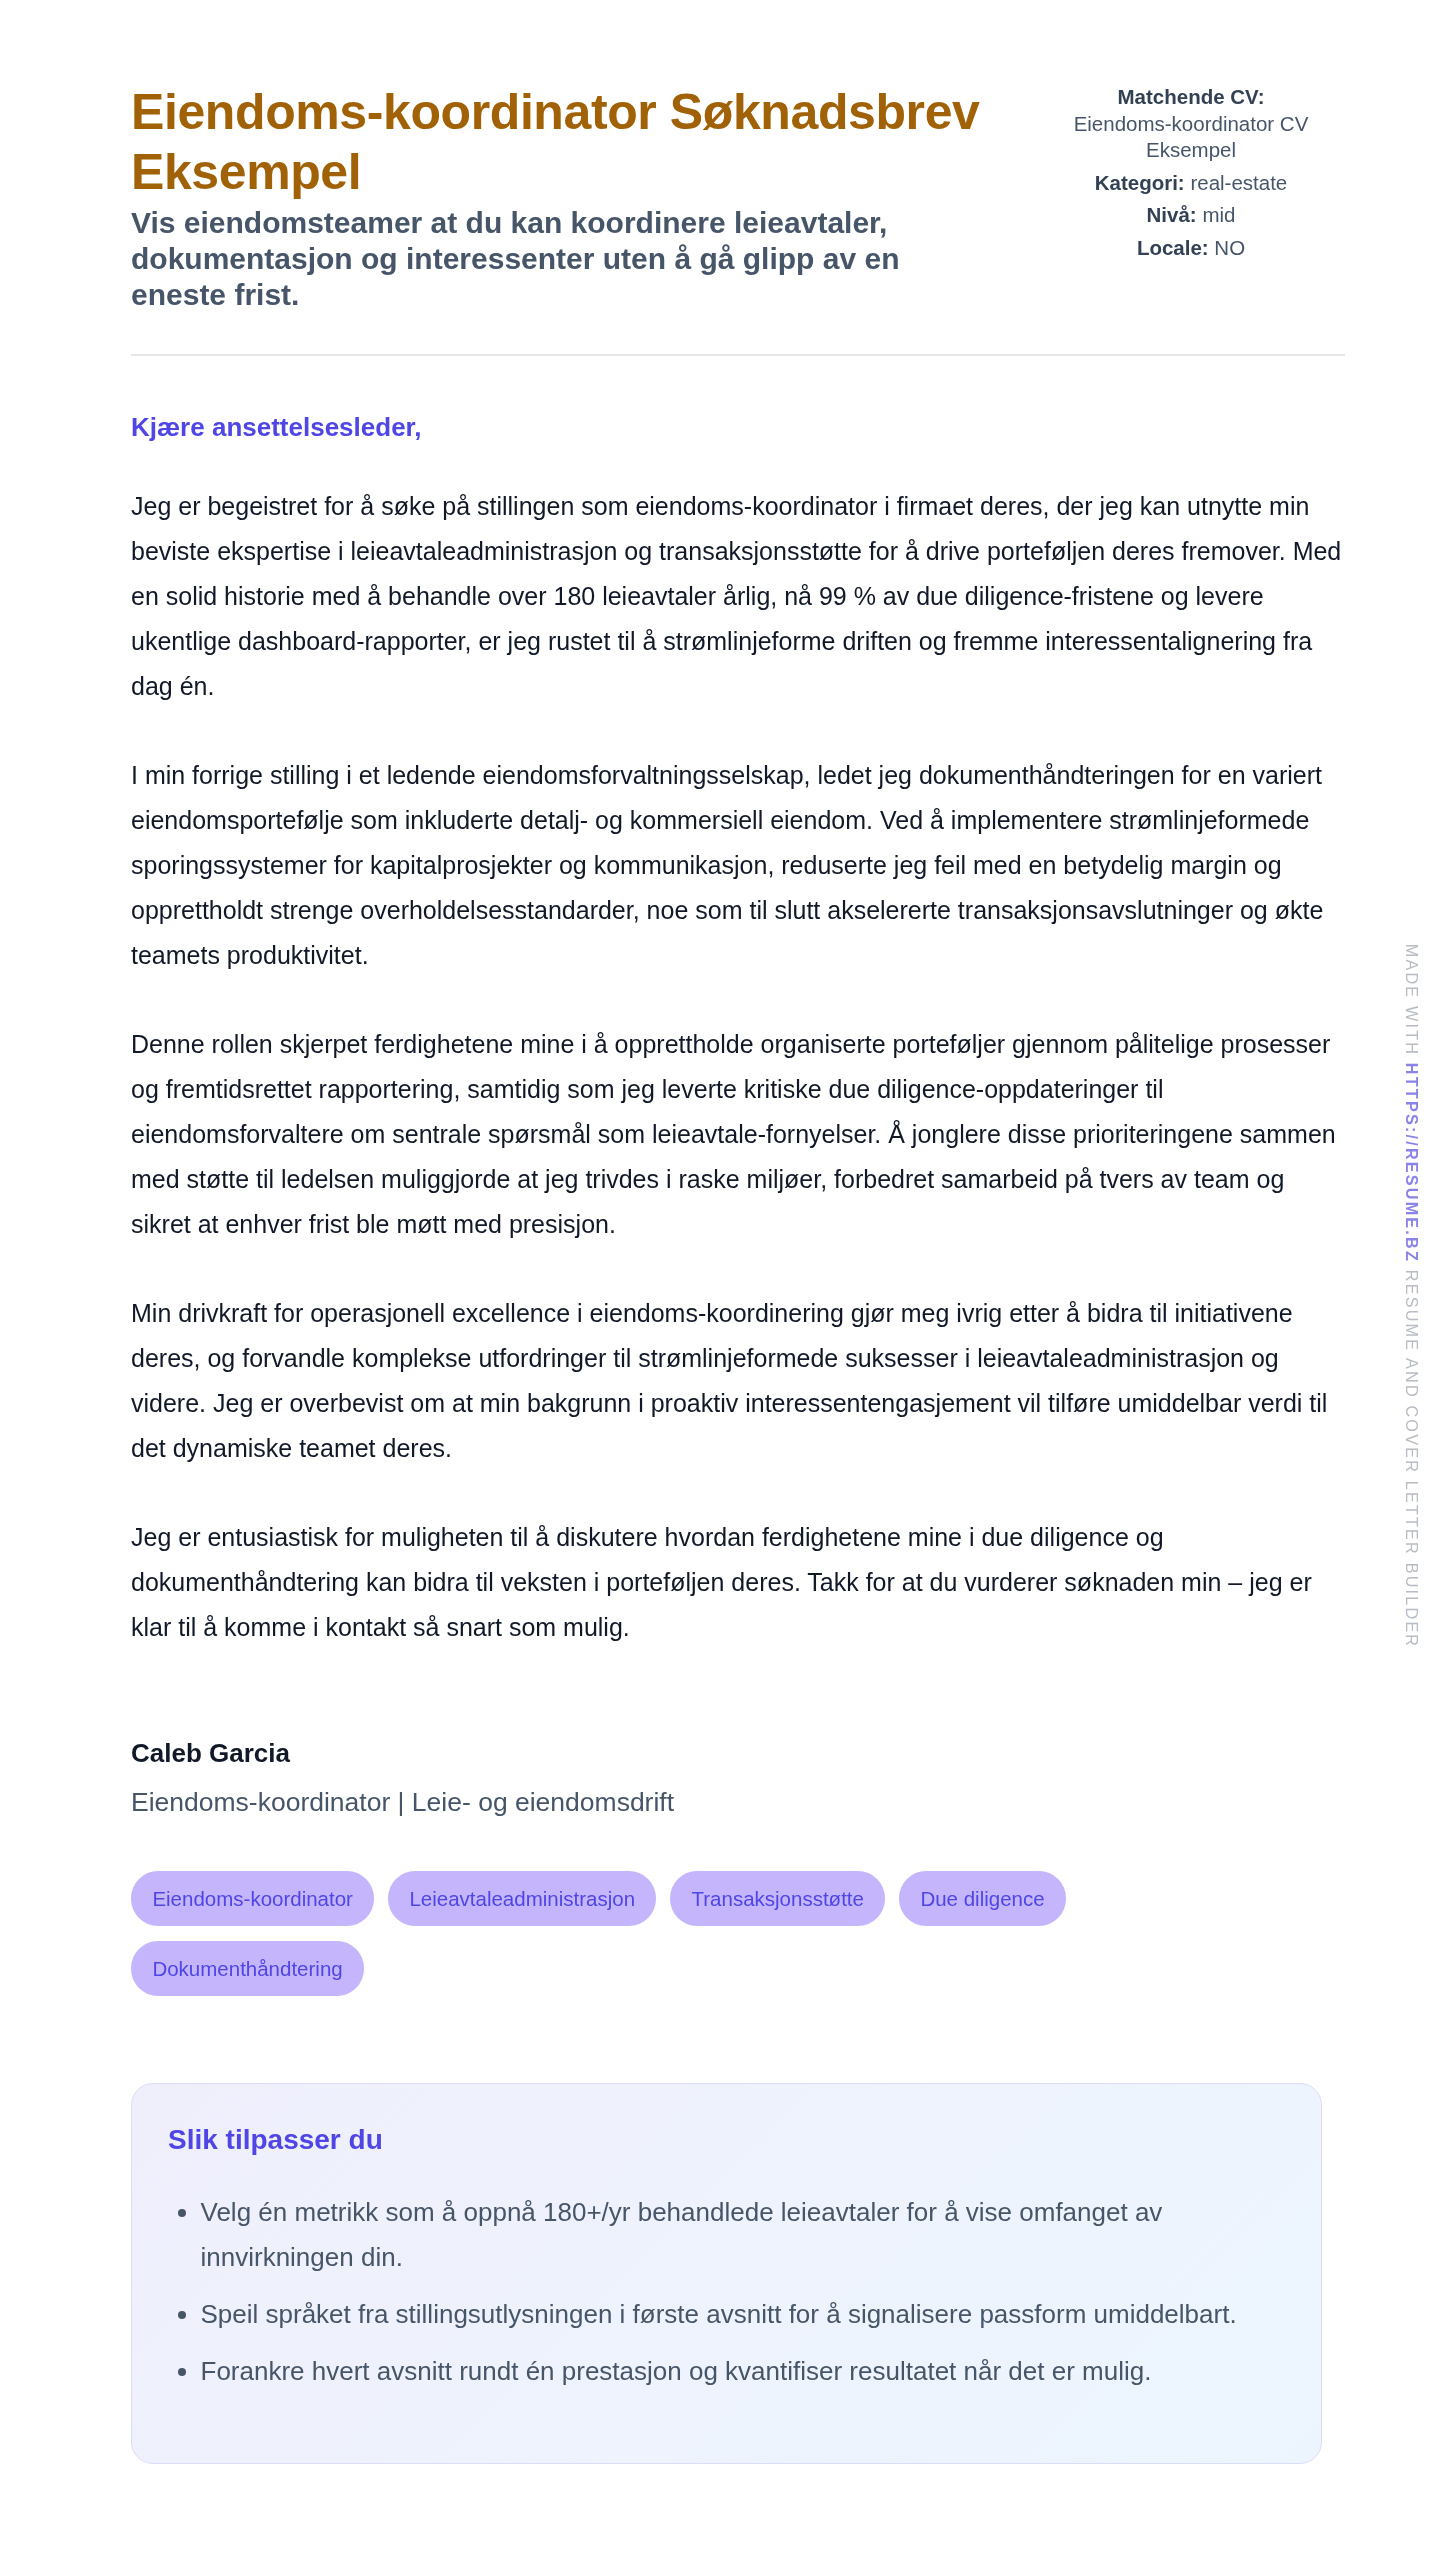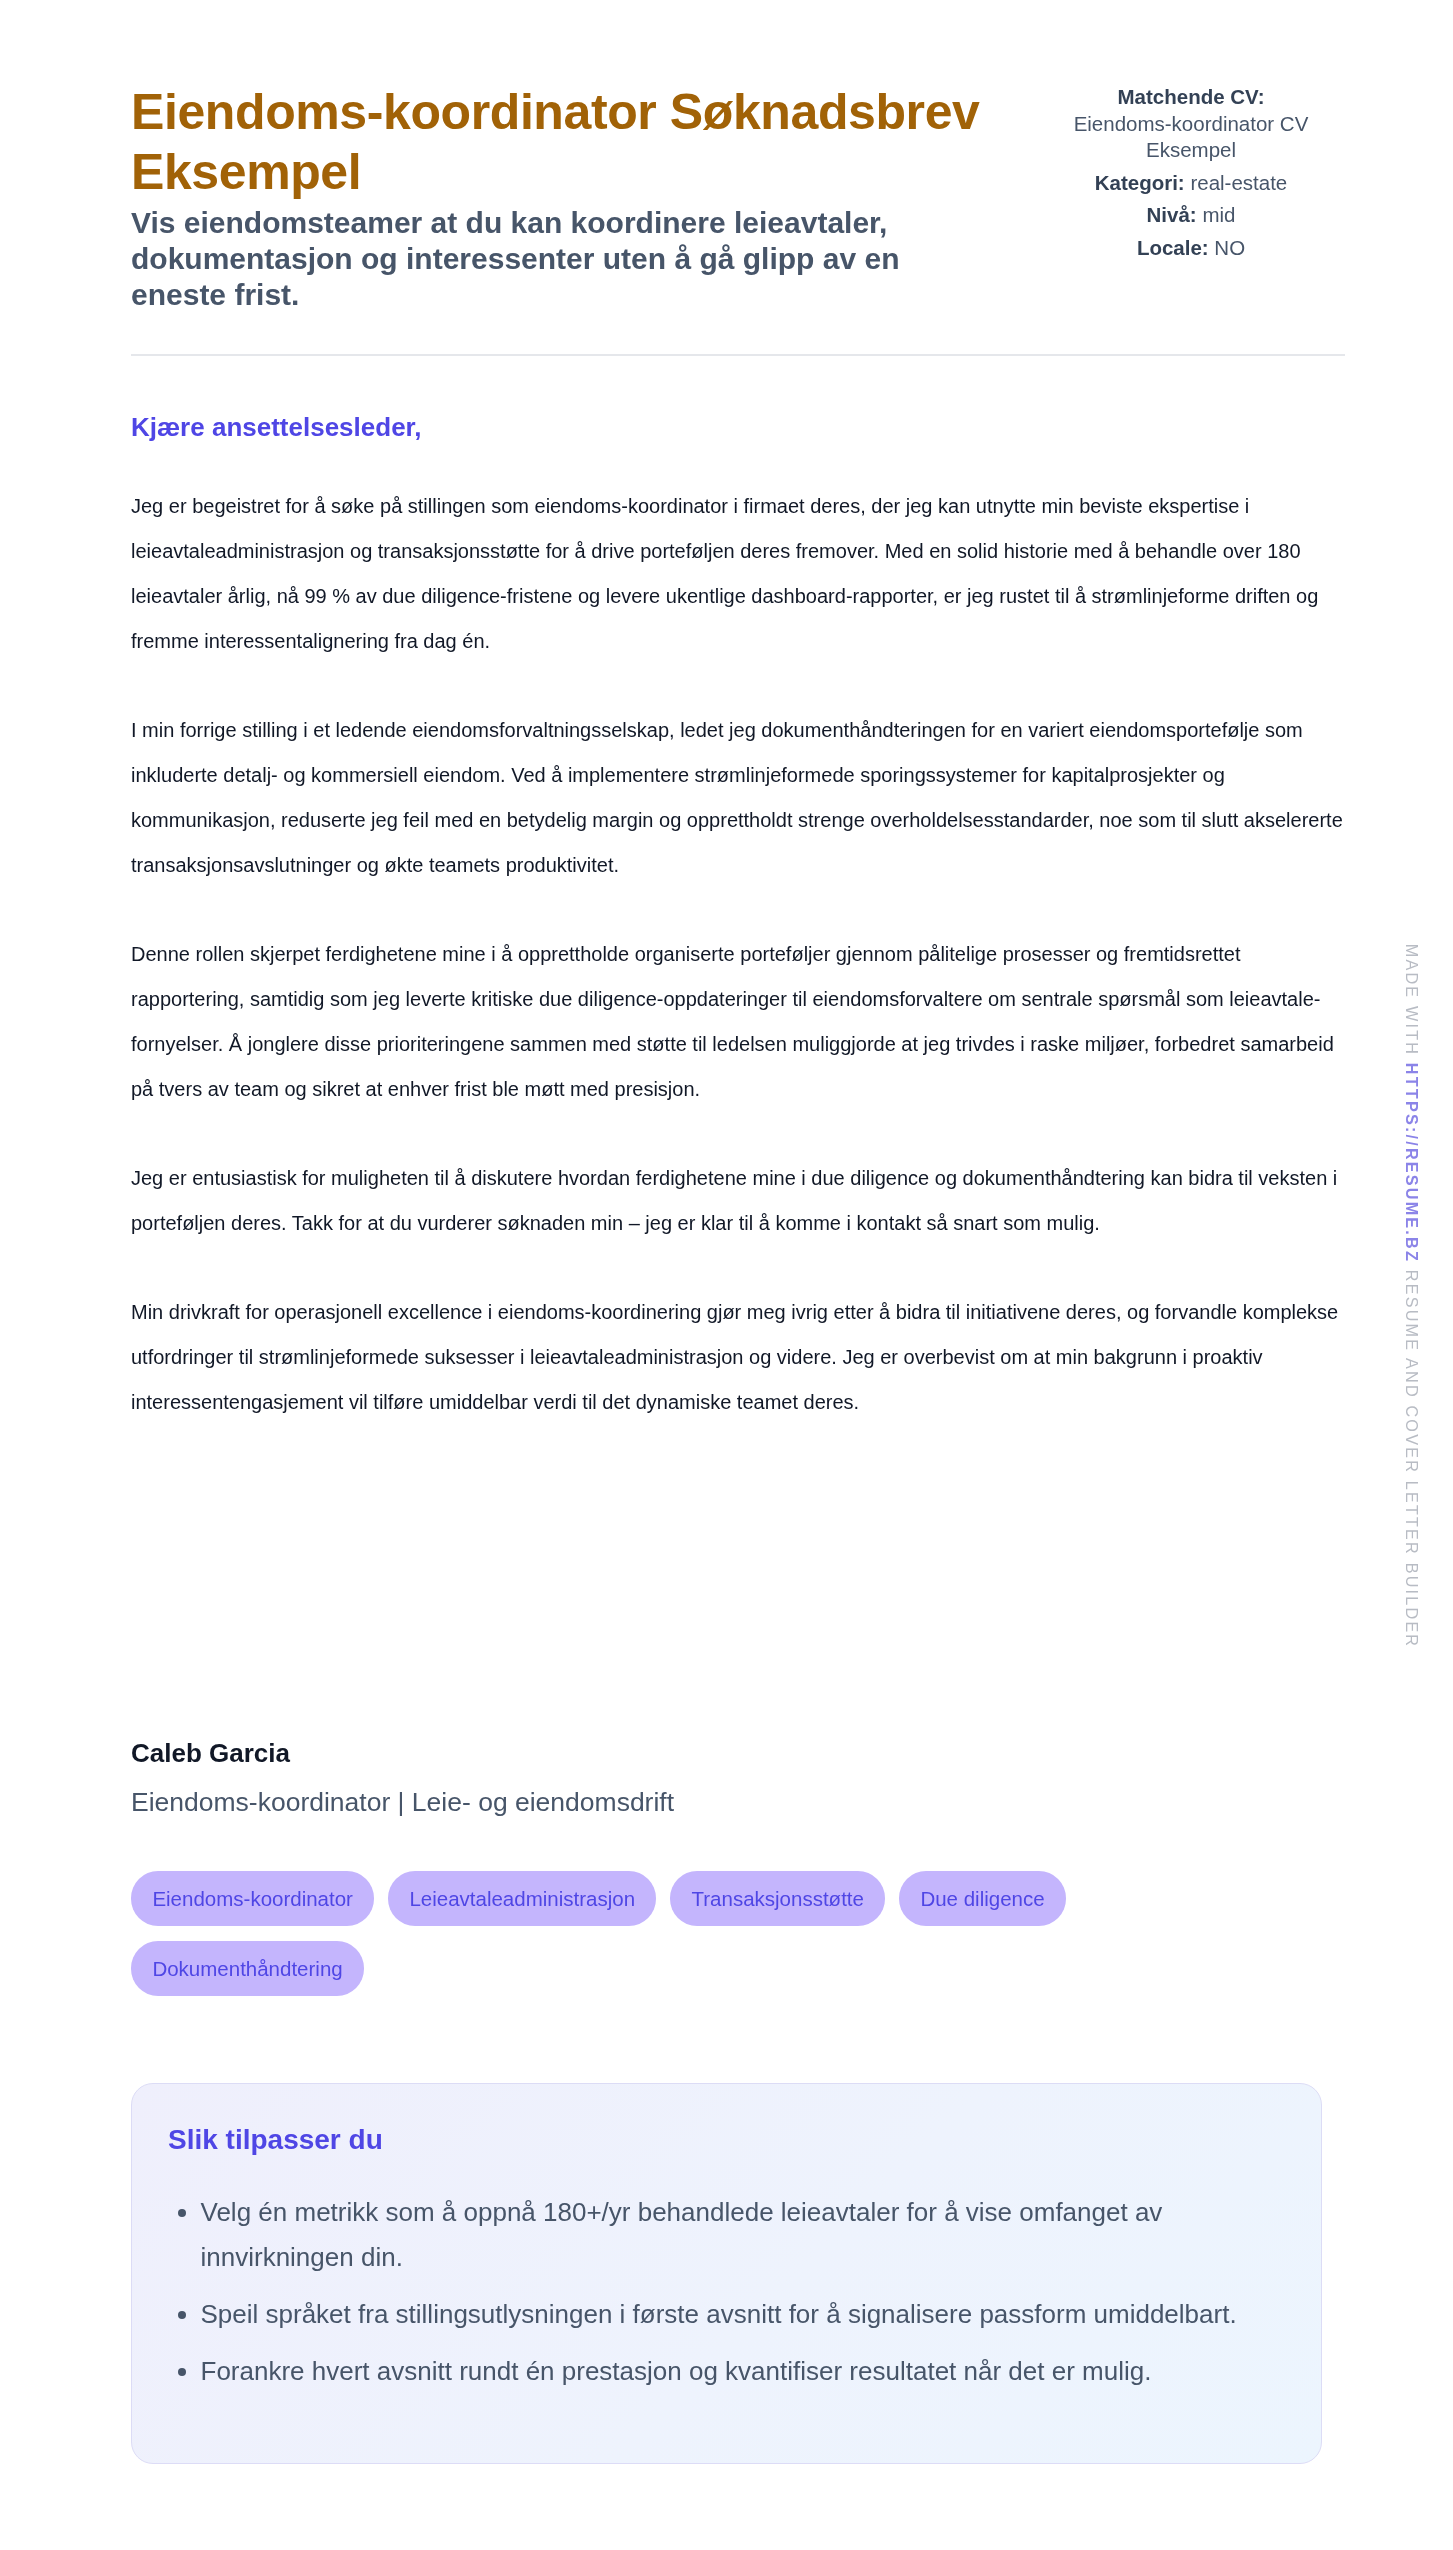--- a/index.html
+++ b/index.html
@@ -33,21 +33,21 @@
     background: #e5e7eb; border: 0;
   }
 
   
   .salutation {
     position: absolute; left: 0; top: 412px;
     font-size: 26px; line-height: 31px; font-weight: 700; color: #4f46e5;
   }
   .body-text { position: absolute; left: 0; top: 484px; width: 1214px; }
   .para {
-    margin: 0 0 44px 0; font-size: 20px; line-height: 45px; color: #111827;
+    margin: 0 0 44px 0; font-size: 25px; line-height: 45px; color: #111827;
   }
 
   .signature { position: absolute; left: 0; top: 1736px; }
   .sig-name { font-size: 26px; line-height: 34px; font-weight: 700; color: #111827; }
   .sig-role { margin-top: 15.4px; font-size: 26.5px; line-height: 34px; color: #475569; }
 
   .tags {
     position: absolute; left: 0; top: 1871px; width: 1112px;
     display: flex; flex-wrap: wrap; gap: 15.4px 13.7px;
   }
@@ -112,22 +112,22 @@
   </header>
 
   <hr class="divider">
 
   <div class="salutation">Kjære ansettelsesleder,</div>
 
   <div class="body-text">
     <p class="para">Jeg er begeistret for å søke på stillingen som eiendoms-koordinator i firmaet deres, der jeg kan utnytte min beviste ekspertise i leieavtaleadministrasjon og transaksjonsstøtte for å drive porteføljen deres fremover. Med en solid historie med å behandle over 180 leieavtaler årlig, nå 99 % av due diligence-fristene og levere ukentlige dashboard-rapporter, er jeg rustet til å strømlinjeforme driften og fremme interessentalignering fra dag én.</p>
     <p class="para">I min forrige stilling i et ledende eiendomsforvaltningsselskap, ledet jeg dokumenthåndteringen for en variert eiendomsportefølje som inkluderte detalj- og kommersiell eiendom. Ved å implementere strømlinjeformede sporingssystemer for kapitalprosjekter og kommunikasjon, reduserte jeg feil med en betydelig margin og opprettholdt strenge overholdelsesstandarder, noe som til slutt akselererte transaksjonsavslutninger og økte teamets produktivitet.</p>
     <p class="para">Denne rollen skjerpet ferdighetene mine i å opprettholde organiserte porteføljer gjennom pålitelige prosesser og fremtidsrettet rapportering, samtidig som jeg leverte kritiske due diligence-oppdateringer til eiendomsforvaltere om sentrale spørsmål som leieavtale-fornyelser. Å jonglere disse prioriteringene sammen med støtte til ledelsen muliggjorde at jeg trivdes i raske miljøer, forbedret samarbeid på tvers av team og sikret at enhver frist ble møtt med presisjon.</p>
+    <p class="para">Min drivkraft for operasjonell excellence i eiendoms-koordinering gjør meg ivrig etter å bidra til initiativene deres, og forvandle komplekse utfordringer til strømlinjeformede suksesser i leieavtaleadministrasjon og videre. Jeg er overbevist om at min bakgrunn i proaktiv interessentengasjement vil tilføre umiddelbar verdi til det dynamiske teamet deres.</p>
     <p class="para">Jeg er entusiastisk for muligheten til å diskutere hvordan ferdighetene mine i due diligence og dokumenthåndtering kan bidra til veksten i porteføljen deres. Takk for at du vurderer søknaden min – jeg er klar til å komme i kontakt så snart som mulig.</p>
-    <p class="para">Min drivkraft for operasjonell excellence i eiendoms-koordinering gjør meg ivrig etter å bidra til initiativene deres, og forvandle komplekse utfordringer til strømlinjeformede suksesser i leieavtaleadministrasjon og videre. Jeg er overbevist om at min bakgrunn i proaktiv interessentengasjement vil tilføre umiddelbar verdi til det dynamiske teamet deres.</p>
   </div>
 
   <div class="signature">
     <div class="sig-name">Caleb Garcia</div>
     <div class="sig-role">Eiendoms-koordinator | Leie- og eiendomsdrift</div>
   </div>
 
   <div class="tags">
     <span class="tag">Eiendoms-koordinator</span>
     <span class="tag">Leieavtaleadministrasjon</span>

